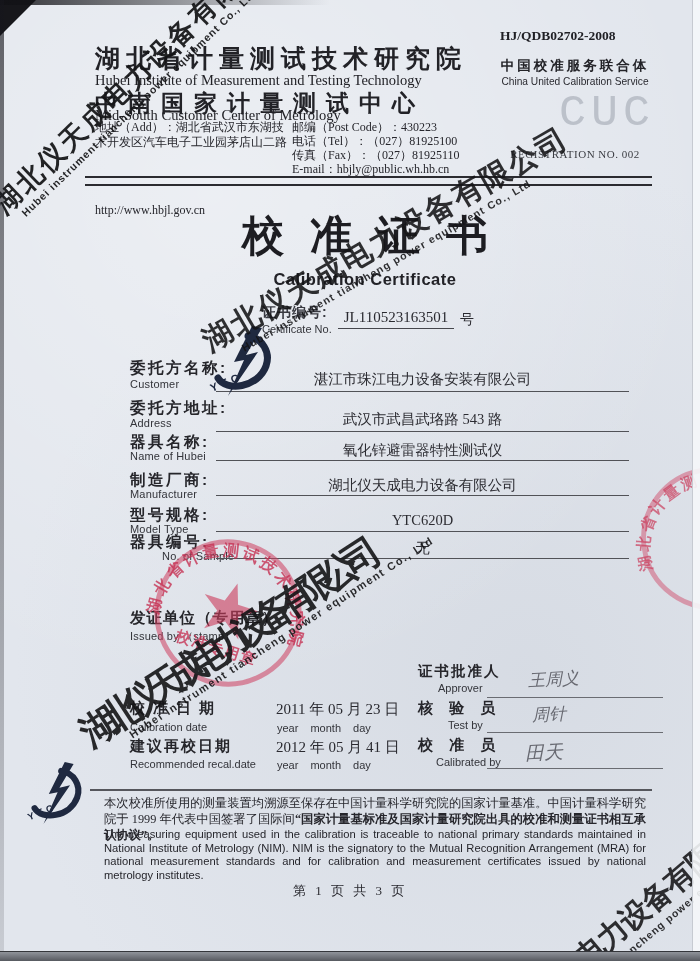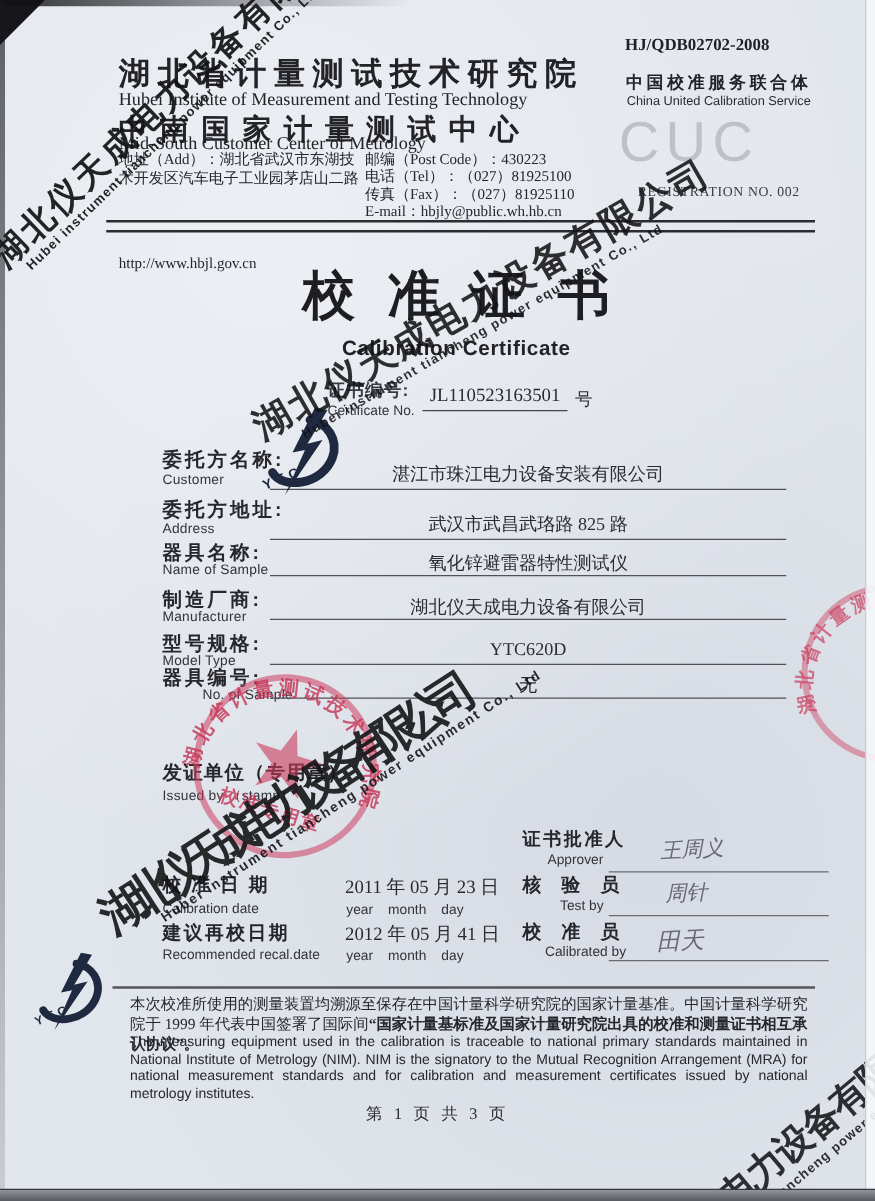--- a/index.html
+++ b/index.html
@@ -18,21 +18,21 @@
   
   .inst-cn{left:95px;top:42px;font-weight:700;font-size:25px;letter-spacing:6px;color:#222227;}
   .inst-en{left:95px;top:72px;font-family:"Liberation Serif",serif;font-size:14.5px;color:#222227;}
   .center-cn{left:95px;top:88px;font-weight:700;font-size:23px;letter-spacing:10px;color:#222227;}
   .center-en{left:95px;top:107px;font-family:"Liberation Serif",serif;font-size:14.5px;color:#222227;}
   .contact{font-family:"Liberation Serif",serif;font-size:12px;color:#26262c;line-height:1.28;}
   .rule-double{left:85px;width:567px;height:6px;border-top:2px solid #2b2b30;border-bottom:2px solid #2b2b30;top:176px;}
   .hj-code{left:500px;top:28px;width:150px;text-align:left;font-family:"Liberation Serif",serif;font-weight:700;font-size:13.5px;color:#1f1f24;}
   .cuc-cn{left:495px;top:57px;width:160px;text-align:center;font-weight:700;font-size:13.5px;letter-spacing:3px;color:#232328;}
   .cuc-en{left:490px;top:76px;width:170px;text-align:center;font-weight:400;font-size:10.2px;color:#2a2a30;}
-  .cuc-logo{left:495px;top:88px;width:160px;text-align:left;font-family:Liberation Sans, sans-serif;font-size:45px;letter-spacing:5px;color:#bcc1ca;}
+  .cuc-logo{left:495px;top:88px;width:160px;text-align:right;font-family:Liberation Mono, monospace;font-size:45px;letter-spacing:5px;color:#bcc1ca;}
   .cuc-reg{left:490px;top:148px;width:170px;text-align:center;font-family:"Liberation Serif",serif;font-size:11px;letter-spacing:.5px;color:#3a3c42;}
   
   .title-cn{left:130px;top:208px;width:470px;text-align:center;font-weight:700;font-size:42px;letter-spacing:26px;text-indent:26px;color:#1d1d22;}
   .title-en{left:130px;top:270px;width:470px;text-align:center;font-weight:700;font-size:16.5px;letter-spacing:.5px;color:#222227;}
   
   .cert-label{left:262px;top:304px;font-weight:700;font-size:14px;letter-spacing:1px;color:#3a3b42;}
   .cert-label-en{left:262px;top:323px;font-size:11px;color:#33343a;}
   .cert-value{left:338px;top:309px;width:116px;text-align:center;font-family:"Liberation Serif",serif;font-size:15px;color:#2a2a30;border-bottom:1.6px solid #45464c;padding-bottom:2px;}
   .cert-suffix{left:460px;top:311px;font-size:14px;color:#2a2a30;}
   
@@ -111,25 +111,25 @@
   <div class="abs cert-value">JL110523163501</div>
   <div class="abs cert-suffix">号</div>
 
   <div class="abs flabel" style="top:358px;">委托方名称:</div>
   <div class="abs flabel-en" style="top:378px;">Customer</div>
   <div class="abs fvalue" style="top:370px;">湛江市珠江电力设备安装有限公司</div>
   <div class="abs fline" style="top:391px;"></div>
 
   <div class="abs flabel" style="top:398px;">委托方地址:</div>
   <div class="abs flabel-en" style="top:417px;">Address</div>
-  <div class="abs fvalue" style="top:410px;">武汉市武昌武珞路 825 路</div>
+  <div class="abs fvalue" style="top:410px;">武汉市武昌武珞路 543 路</div>
   <div class="abs fline" style="top:431px;"></div>
 
   <div class="abs flabel" style="top:432px;">器具名称:</div>
-  <div class="abs flabel-en" style="top:450px;">Name of Sample</div>
+  <div class="abs flabel-en" style="top:450px;">Name of Hubei</div>
   <div class="abs fvalue" style="top:441px;">氧化锌避雷器特性测试仪</div>
   <div class="abs fline" style="top:460px;"></div>
 
   <div class="abs flabel" style="top:470px;">制造厂商:</div>
   <div class="abs flabel-en" style="top:488px;">Manufacturer</div>
   <div class="abs fvalue" style="top:476px;">湖北仪天成电力设备有限公司</div>
   <div class="abs fline" style="top:495px;"></div>
 
   <div class="abs flabel" style="top:505px;">型号规格:</div>
   <div class="abs flabel-en" style="top:523px;">Model Type</div>

